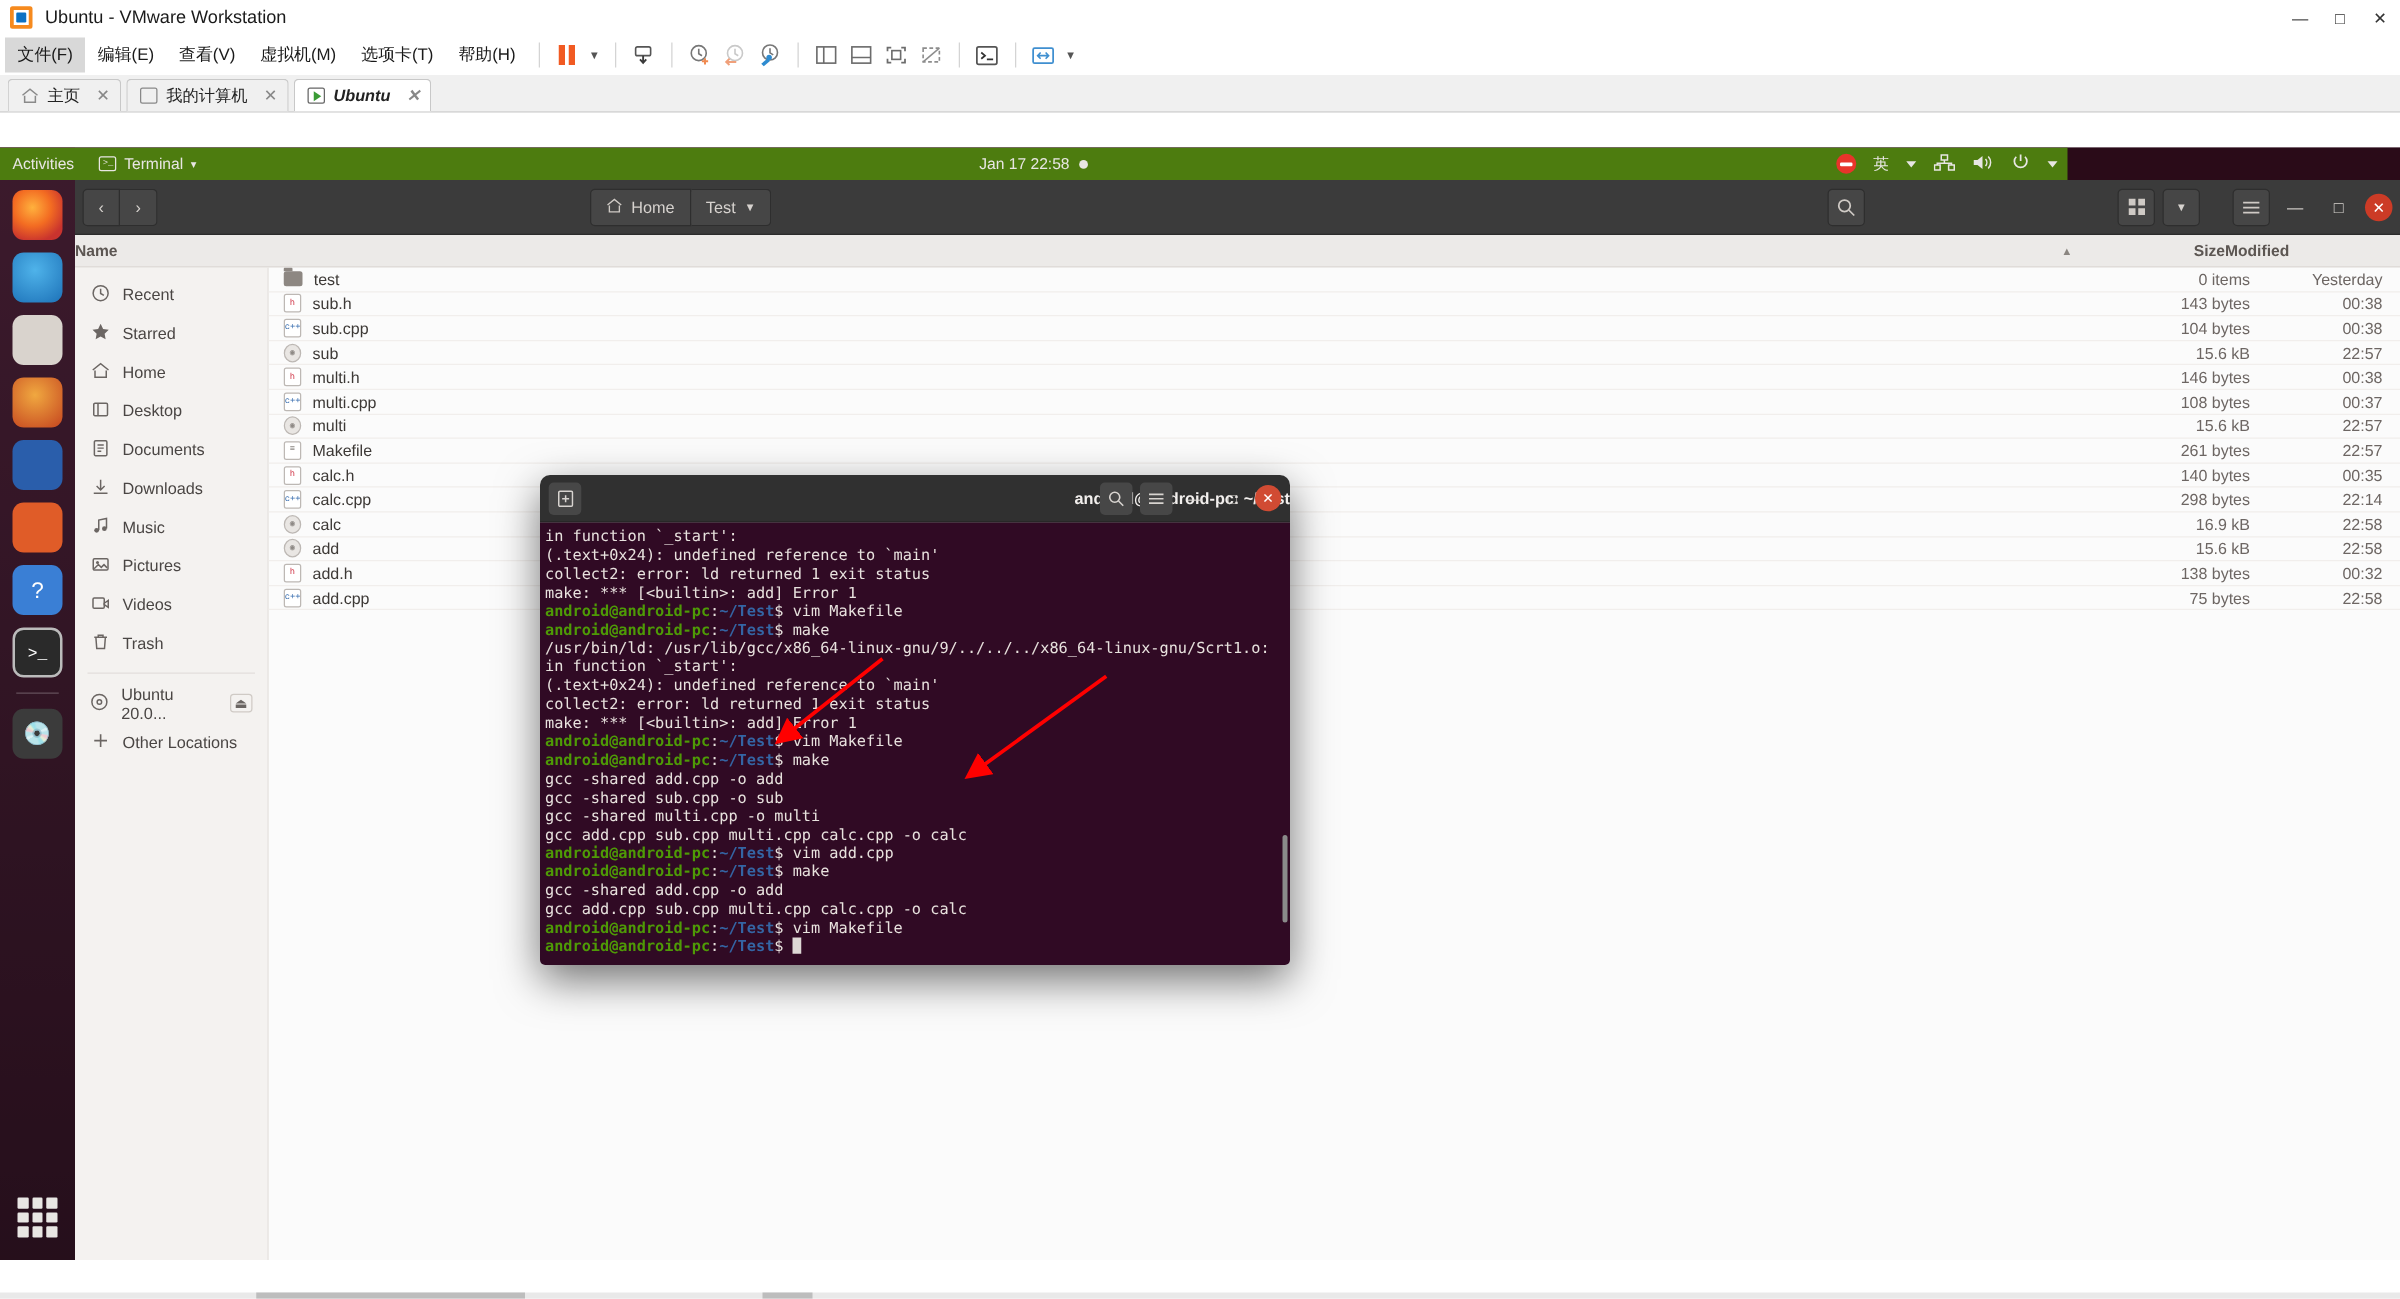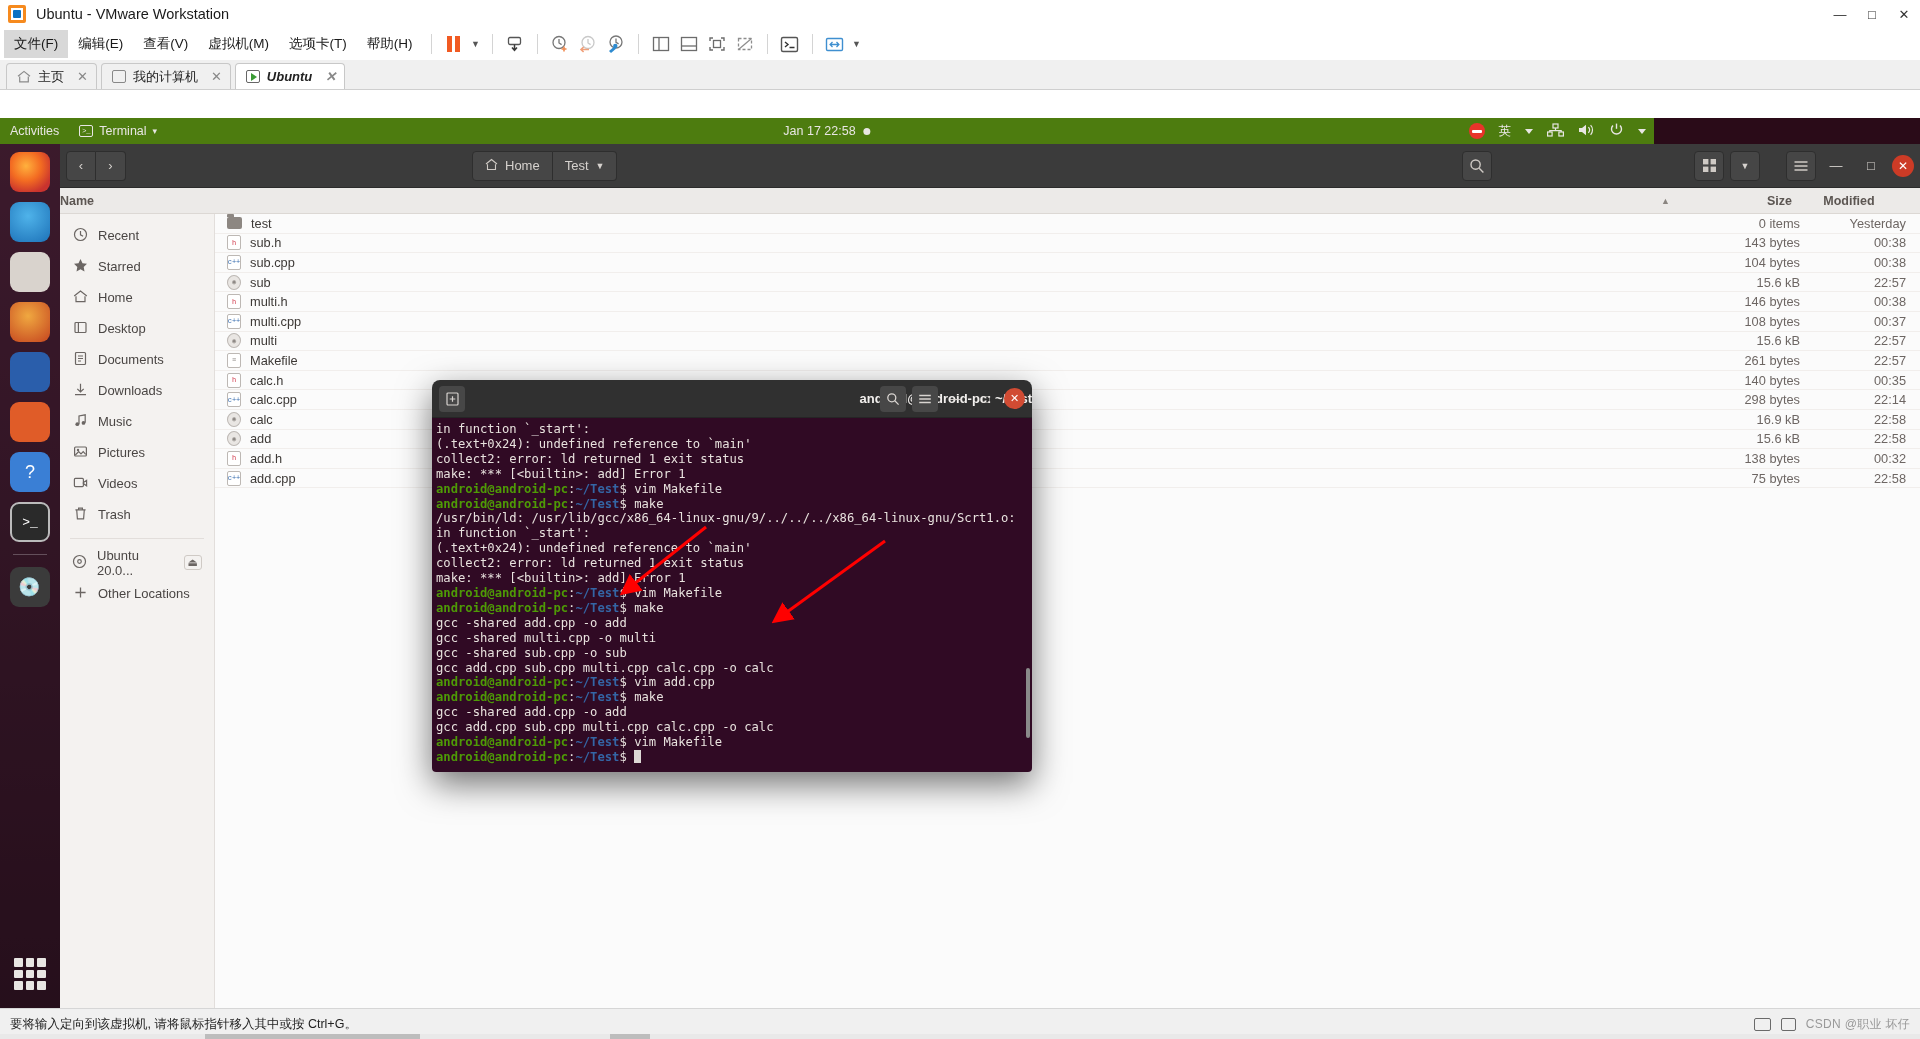--- a/index.html
+++ b/index.html
@@ -483,21 +483,21 @@
           <span class="nt-winbtn">—</span>
           <span class="nt-winbtn">□</span>
           <span class="nt-winbtn close">✕</span>
         </span>
       </div>
 
       <div class="nt-colhdr">
         <span style="flex:1; ">Name</span>
         <span style="width:28px;text-align:right;font-size:9px;color:#8a8580">▲</span>
         <span style="width:122px;text-align:right">Size</span>
-        <span style="width:128px;text-align:center;padding-right:14px">Modified</span>
+        <span style="width:140px;text-align:left;padding-right:14px">Modified</span>
       </div>
 
       <div class="nt-body">
         <div class="nt-sidebar" id="sidebar">
             <div class="nt-side-item">
               <span class="si"><svg width="15" height="15" viewBox="0 0 15 15">
                   <circle cx="7.5" cy="7.5" r="6" fill="none" stroke="#6b6663" stroke-width="1.2"></circle>
                   <path d="M7.5 4v3.8l2.6 1.5" stroke="#6b6663" stroke-width="1.2" fill="none"></path>
                 </svg></span>
               <span>Recent</span>
@@ -731,22 +731,22 @@
           <div class="tm-line"><span class="tm-user">android@android-pc</span><span class="tm-colon">:</span><span class="tm-path">~/Test</span><span>$ vim Makefile</span></div>
           <div class="tm-line"><span class="tm-user">android@android-pc</span><span class="tm-colon">:</span><span class="tm-path">~/Test</span><span>$ make</span></div>
           <div class="tm-line">/usr/bin/ld: /usr/lib/gcc/x86_64-linux-gnu/9/../../../x86_64-linux-gnu/Scrt1.o:</div>
           <div class="tm-line">in function `_start':</div>
           <div class="tm-line">(.text+0x24): undefined reference to `main'</div>
           <div class="tm-line">collect2: error: ld returned 1 exit status</div>
           <div class="tm-line">make: *** [&lt;builtin&gt;: add] Error 1</div>
           <div class="tm-line"><span class="tm-user">android@android-pc</span><span class="tm-colon">:</span><span class="tm-path">~/Test</span><span>$ vim Makefile</span></div>
           <div class="tm-line"><span class="tm-user">android@android-pc</span><span class="tm-colon">:</span><span class="tm-path">~/Test</span><span>$ make</span></div>
           <div class="tm-line">gcc -shared add.cpp -o add</div>
+          <div class="tm-line">gcc -shared sub.cpp -o sub</div>
           <div class="tm-line">gcc -shared multi.cpp -o multi</div>
-          <div class="tm-line">gcc -shared sub.cpp -o sub</div>
           <div class="tm-line">gcc add.cpp sub.cpp multi.cpp calc.cpp -o calc</div>
           <div class="tm-line"><span class="tm-user">android@android-pc</span><span class="tm-colon">:</span><span class="tm-path">~/Test</span><span>$ vim add.cpp</span></div>
           <div class="tm-line"><span class="tm-user">android@android-pc</span><span class="tm-colon">:</span><span class="tm-path">~/Test</span><span>$ make</span></div>
           <div class="tm-line">gcc -shared add.cpp -o add</div>
           <div class="tm-line">gcc add.cpp sub.cpp multi.cpp calc.cpp -o calc</div>
           <div class="tm-line"><span class="tm-user">android@android-pc</span><span class="tm-colon">:</span><span class="tm-path">~/Test</span><span>$ vim Makefile</span></div>
           <div class="tm-line"><span class="tm-user">android@android-pc</span><span class="tm-colon">:</span><span class="tm-path">~/Test</span><span>$ </span><span class="tm-cursor"></span></div>
         </div>
     </div>
 
@@ -754,25 +754,17 @@
         <defs>
           <marker id="ah" markerWidth="7" markerHeight="7" refX="5.2" refY="3.5" orient="auto">
             <path d="M0,0 L7,3.5 L0,7 z" fill="#ff0000"></path>
           </marker>
         </defs>
         <line x1="706" y1="409" x2="624" y2="474" stroke="#ff0000" stroke-width="3" marker-end="url(#ah)"></line>
         <line x1="885" y1="423" x2="776" y2="502" stroke="#ff0000" stroke-width="3" marker-end="url(#ah)"></line>
       </svg>
   </div>
 
-  <div class="vm-statusbar">
-    <span>要将输入定向到该虚拟机, 请将鼠标指针移入其中或按 Ctrl+G。</span>
-    <span class="vm-status-right">
-      <span class="sb-ic"></span>
-      <span class="sb-ic2"></span>
-      <span class="watermark">CSDN @职业 坏仔</span>
-    </span>
-  </div>
   <div class="vm-bottomline">
     <span class="seg" style="left:205px;width:215px"></span>
     <span class="seg" style="left:610px;width:40px"></span>
   </div>
 </div>
 
 </body></html>

